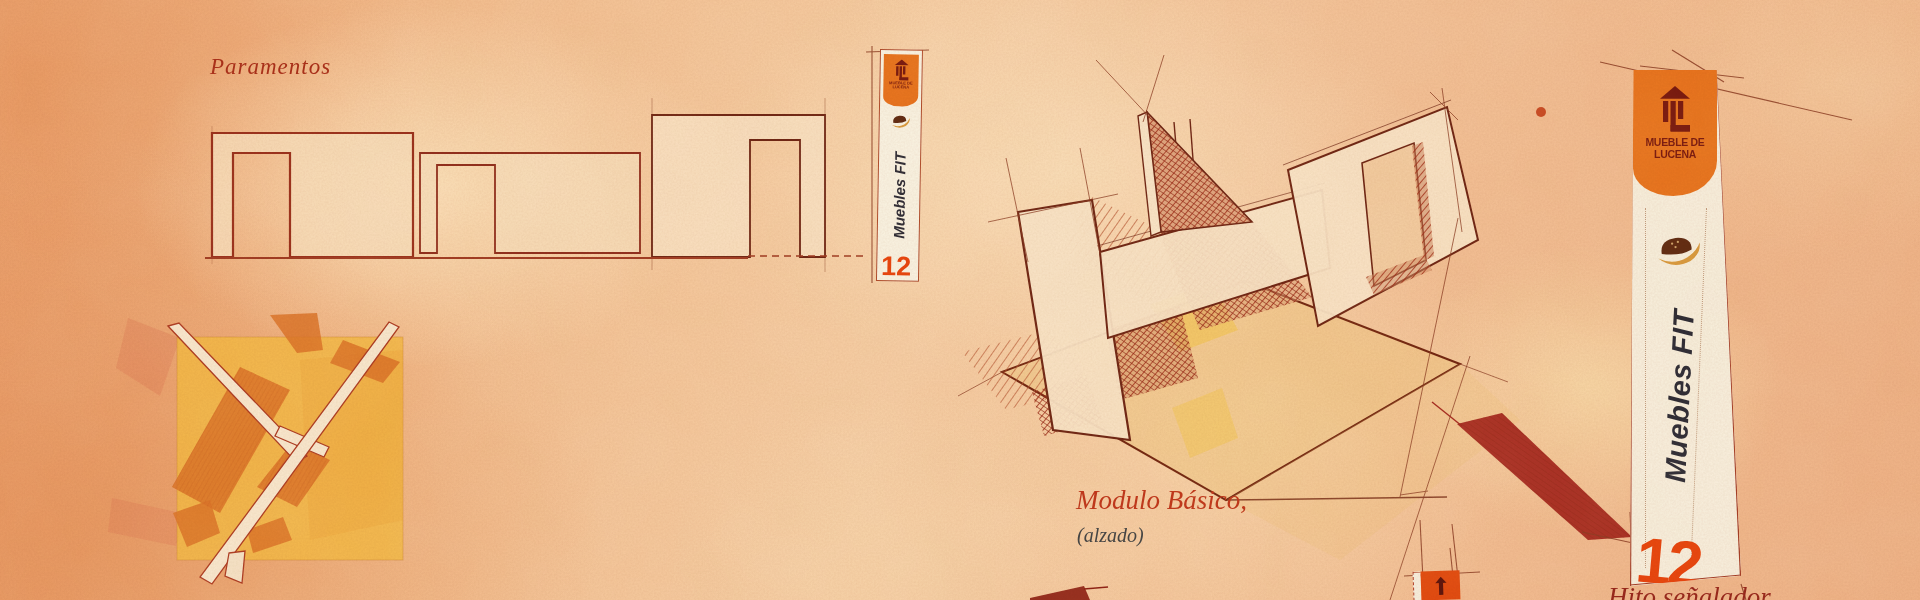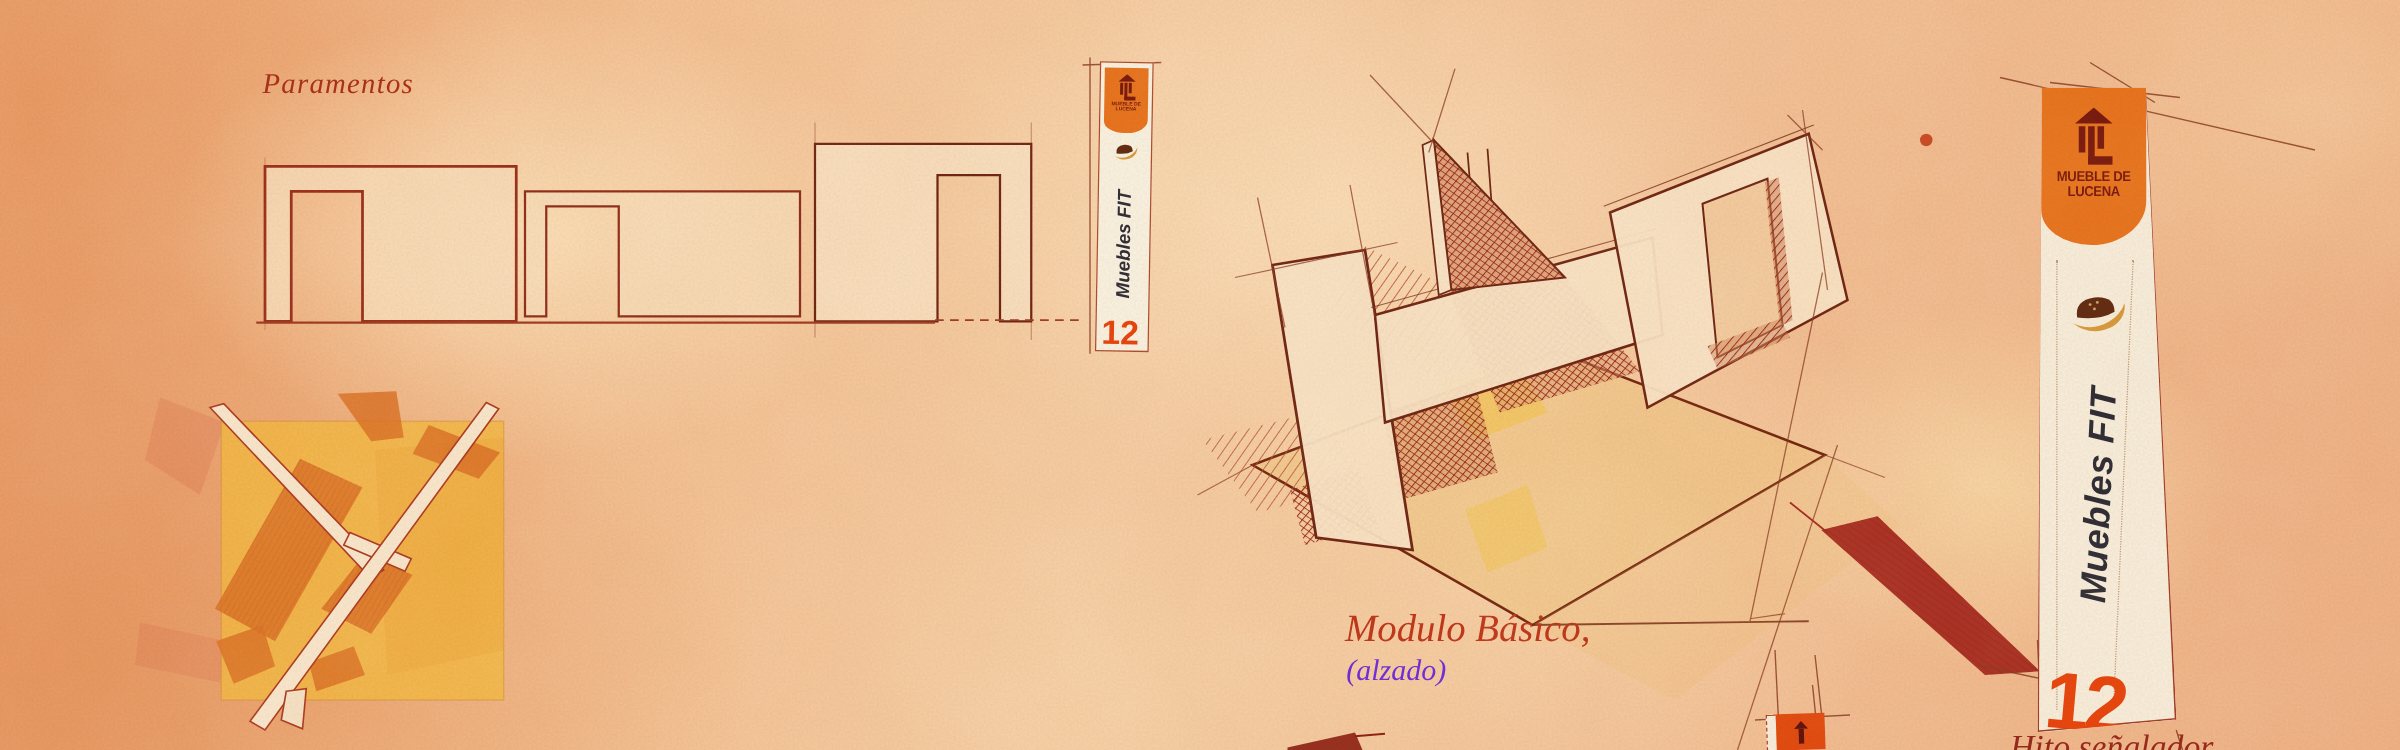--- a/index.html
+++ b/index.html
@@ -16,22 +16,22 @@
       radial-gradient(430px 330px at 1240px 430px, rgba(250,220,175,.6), rgba(250,220,175,0) 70%),
       radial-gradient(270px 210px at 1590px 390px, rgba(250,226,172,.65), rgba(250,226,172,0) 70%),
       radial-gradient(320px 230px at 900px 560px, rgba(248,216,172,.5), rgba(248,216,172,0) 75%),
       radial-gradient(320px 240px at 1840px 80px, rgba(248,216,170,.45), rgba(248,216,170,0) 75%),
       radial-gradient(720px 520px at 60px 530px, rgba(224,126,62,.5), rgba(224,126,62,0) 75%),
       radial-gradient(520px 420px at 30px 80px, rgba(230,144,82,.5), rgba(230,144,82,0) 75%),
       linear-gradient(100deg,#eda473 0%,#f3bd8d 22%,#f6cda2 46%,#f3c094 70%,#efb184 100%);
   }
   .lbl{position:absolute;font-family:"Liberation Serif",serif;font-style:italic;white-space:nowrap;text-align:center;}
   .t-paramentos{left:210px;top:54px;font-size:23px;letter-spacing:1px;color:#a92d17;}
-  .t-modulo{left:1076px;top:485px;font-size:31px;color:#bf3418;}
-  .t-alzado{left:1077px;top:524px;font-size:24px;color:#6d28d9;}
+  .t-modulo{left:1076px;top:485px;font-size:27px;color:#bf3418;}
+  .t-alzado{left:1077px;top:524px;font-size:20px;color:#404040;}
   .t-hito{left:1608px;top:582px;font-size:27px;color:#97261a;}
 
   
   .banner-lg{
     position:absolute;left:1630px;top:70px;width:114px;height:516px;
     background:#f8efdc;
     clip-path:polygon(3% 0,76% 0,97.5% 98%,0% 100%);
   }
   .bl-frame{position:absolute;inset:0;}
   .bl-header{

